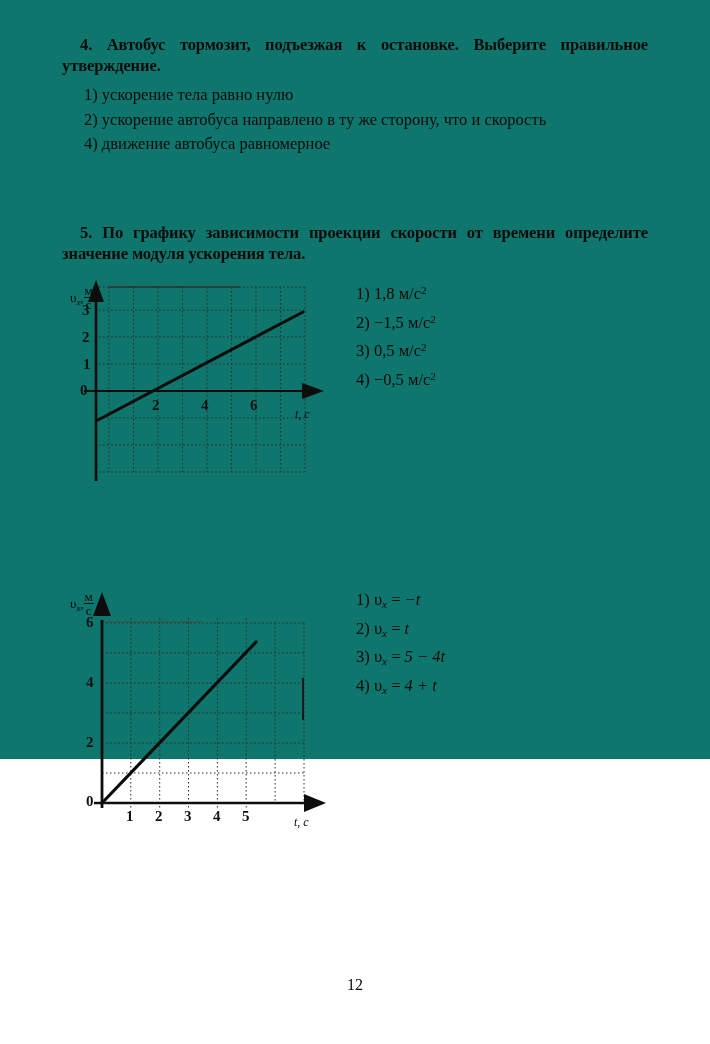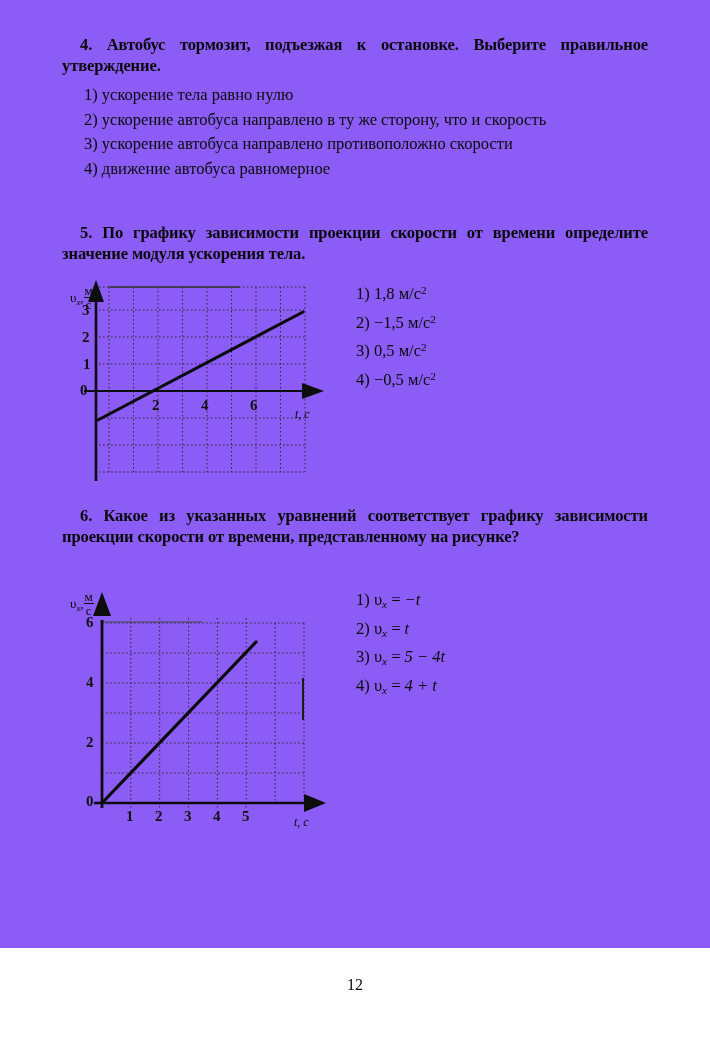--- a/index.html
+++ b/index.html
@@ -13,22 +13,22 @@
     position: relative;
     font-family: "Liberation Serif", "DejaVu Serif", serif;
     color: #0a0a0a;
     overflow: hidden;
   }
 
   .page {
     position: absolute;
     left: 0; top: 0;
     width: 710px;
-    height: 948px;
-    background: #8b5cf6;
+    height: 759px;
+    background: #0f766e;
   }
 
   
   .qblock { position: absolute; }
 
   .qstem {
     font-weight: bold;
     font-size: 16.5px;
     line-height: 21px;
     text-align: justify;
@@ -94,21 +94,20 @@
 </head>
 <body>
 
 <div class="page">
 
   <div class="qblock" style="left:62px; top:34px; width:586px;">
     <div class="qstem">4. Автобус тормозит, подъезжая к остановке. Выберите правильное утверждение.</div>
     <div class="opts opts-indent" style="margin-top:7px;">
       <div class="opt">1) ускорение тела равно нулю</div>
       <div class="opt">2) ускорение автобуса направлено в ту же сторону, что и скорость</div>
-      <div class="opt">3) ускорение автобуса направлено противоположно скорости</div>
       <div class="opt">4) движение автобуса равномерное</div>
     </div>
   </div>
 
   <div class="qblock" style="left:62px; top:214px; width:586px;margin-top:8px;">
     <div class="qstem">5. По графику зависимости проекции скорости от времени определите значение модуля ускорения тела.</div>
   </div>
 
   <div class="opts" style="position:absolute; left:356px; top:278px;">
     <div class="opt">
@@ -186,23 +185,20 @@
 
     <div class="tick-label" style="left:90px; top:121px;">2</div>
     <div class="tick-label" style="left:139px; top:121px;">4</div>
     <div class="tick-label" style="left:188px; top:121px;">6</div>
 
     <div class="axis-name" style="left:233px; top:131px;">
       <span class="ital">t, с</span>
     </div>
   </div>
 
-  <div class="qblock" style="left:62px; top:505px; width:586px;">
-    <div class="qstem">6. Какое из указанных уравнений соответствует графику зависимости проекции скорости от времени, представленному на рисунке?</div>
-  </div>
 
   <div class="opts" style="position:absolute; left:356px; top:588px;">
     <div class="opt">
       <span>1)</span>
       <span class="vvar">υ</span><span class="sub">x</span>
       <span>=</span>
       <span class="ital">−t</span>
     </div>
     <div class="opt">
       <span>2)</span>

